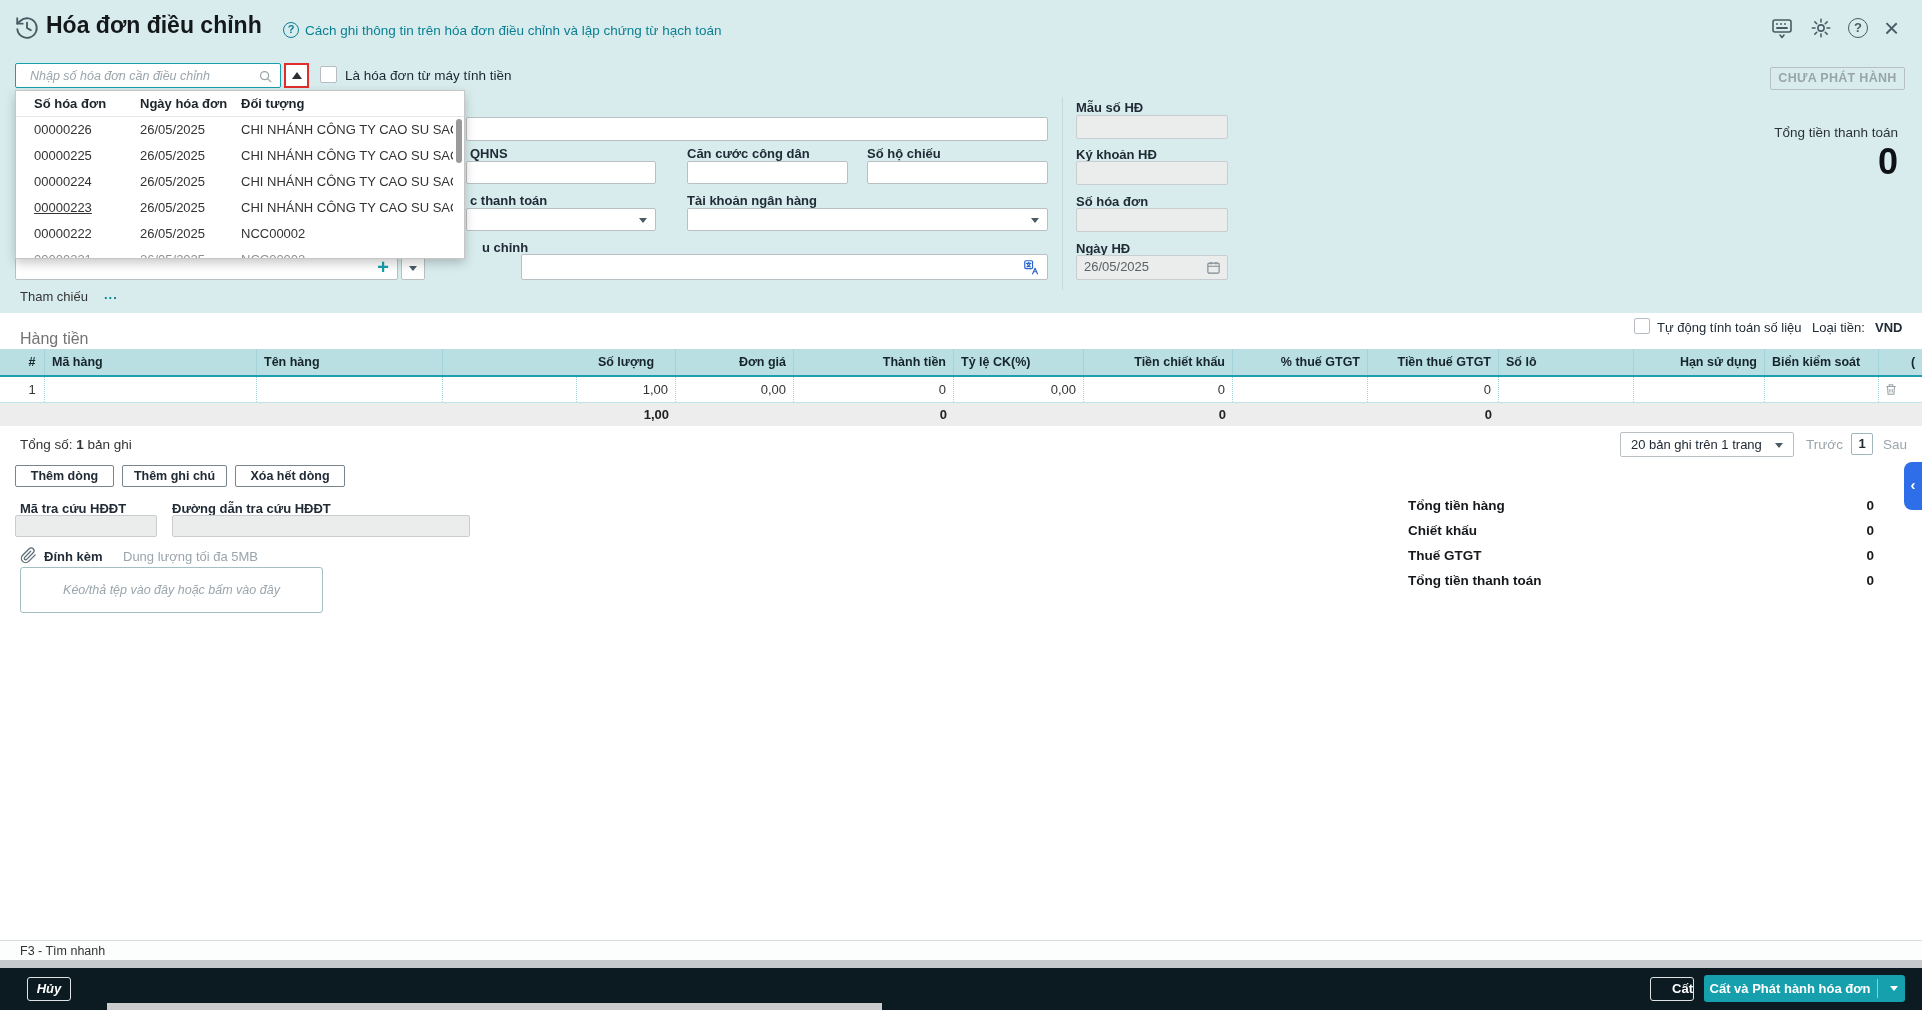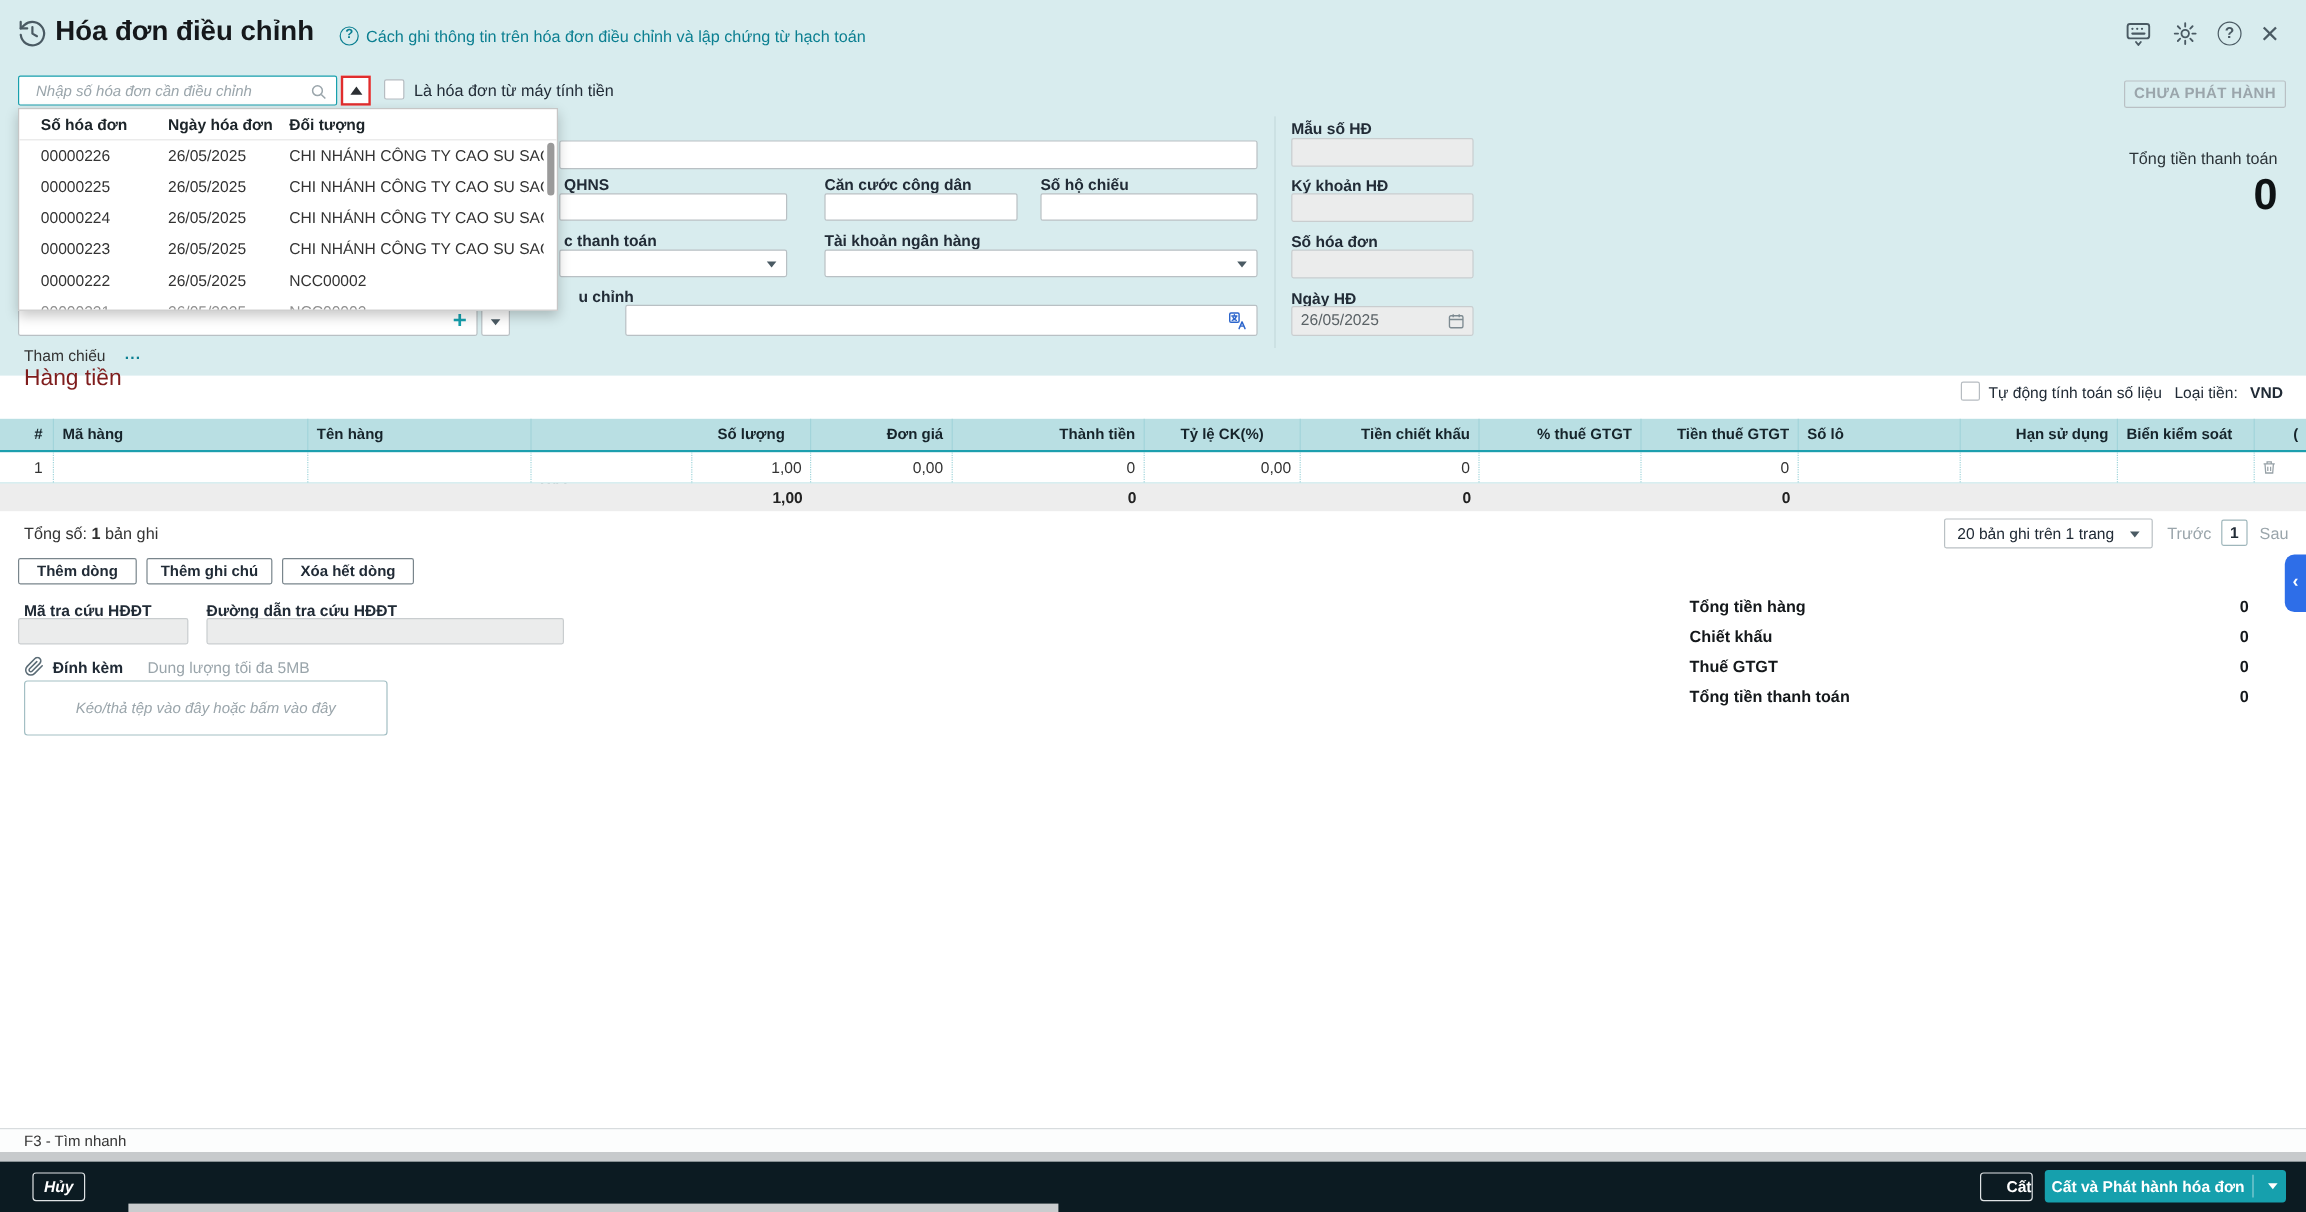--- a/index.html
+++ b/index.html
@@ -177,53 +177,53 @@
       <span class="dd-c" style="left:18px;">00000225</span>
       <span class="dd-c" style="left:124px;">26/05/2025</span>
       <span class="dd-c" style="left:225px;width:212px;">CHI NHÁNH CÔNG TY CAO SU SAO ...</span>
     </div>
     <div class="dd-row">
       <span class="dd-c" style="left:18px;">00000224</span>
       <span class="dd-c" style="left:124px;">26/05/2025</span>
       <span class="dd-c" style="left:225px;width:212px;">CHI NHÁNH CÔNG TY CAO SU SAO ...</span>
     </div>
     <div class="dd-row">
-      <span class="dd-c" style="left:18px;">00000223</span>
+      <span class="dd-c" style="left:18px;text-decoration:underline;">00000223</span>
       <span class="dd-c" style="left:124px;">26/05/2025</span>
       <span class="dd-c" style="left:225px;width:212px;">CHI NHÁNH CÔNG TY CAO SU SAO ...</span>
     </div>
     <div class="dd-row">
       <span class="dd-c" style="left:18px;">00000222</span>
       <span class="dd-c" style="left:124px;">26/05/2025</span>
       <span class="dd-c" style="left:225px;width:212px;">NCC00002</span>
     </div>
     <div class="dd-row" style="height:13px;overflow:hidden;opacity:.55;">
       <span class="dd-c" style="left:18px;">00000221</span>
       <span class="dd-c" style="left:124px;">26/05/2025</span>
       <span class="dd-c" style="left:225px;width:212px;">NCC00002</span>
     </div>
     <div class="abs" style="right:2px;top:28px;width:6px;height:44px;background:#9a9a9a;border-radius:3px;"></div>
   </div>
 </div>
 
-<div class="abs" style="left:20px;top:305px;font-size:19px;color:#7f1d1d;">Hàng tiền</div>
+<div class="abs" style="left:20px;top:330px;font-size:16px;color:#737373;">Hàng tiền</div>
 <div class="abs chk" style="left:1634px;top:318px;width:16px;height:16px;"></div>
 <div class="abs" style="left:1657px;top:320px;">Tự động tính toán số liệu</div>
 <div class="abs" style="left:1812px;top:320px;">Loại tiền:</div>
 <div class="abs" style="left:1875px;top:320px;font-weight:bold;">VND</div>
 
 <div class="thead">
   <span class="hc" style="left:20px;width:25px;text-align:center;">#</span>
   <span class="hc" style="left:45px;width:212px;">Mã hàng</span>
   <span class="hc" style="left:257px;width:186px;">Tên hàng</span>
   <span class="hc" style="left:443px;width:134px;margin-top:40px;">ĐVT</span>
   <span class="hc" style="left:577px;width:99px;text-align:center;">Số lượng</span>
   <span class="hc" style="left:676px;width:118px;text-align:right;">Đơn giá</span>
   <span class="hc" style="left:794px;width:160px;text-align:right;">Thành tiền</span>
-  <span class="hc" style="left:954px;width:130px;text-align:center;">Tỷ lệ CK(%)</span>
+  <span class="hc" style="left:954px;width:130px;text-align:left;">Tỷ lệ CK(%)</span>
   <span class="hc" style="left:1084px;width:149px;text-align:right;">Tiền chiết khấu</span>
   <span class="hc" style="left:1233px;width:135px;text-align:right;">% thuế GTGT</span>
   <span class="hc" style="left:1368px;width:131px;text-align:right;">Tiền thuế GTGT</span>
   <span class="hc" style="left:1499px;width:135px;">Số lô</span>
   <span class="hc" style="left:1634px;width:131px;text-align:right;">Hạn sử dụng</span>
   <span class="hc" style="left:1765px;width:114px;">Biển kiểm soát</span>
   <span class="hc" style="left:1879px;width:25px;border-right:none;"></span>
   <span class="hc" style="left:1904px;width:18px;border-right:none;">(</span>
 </div>
 

